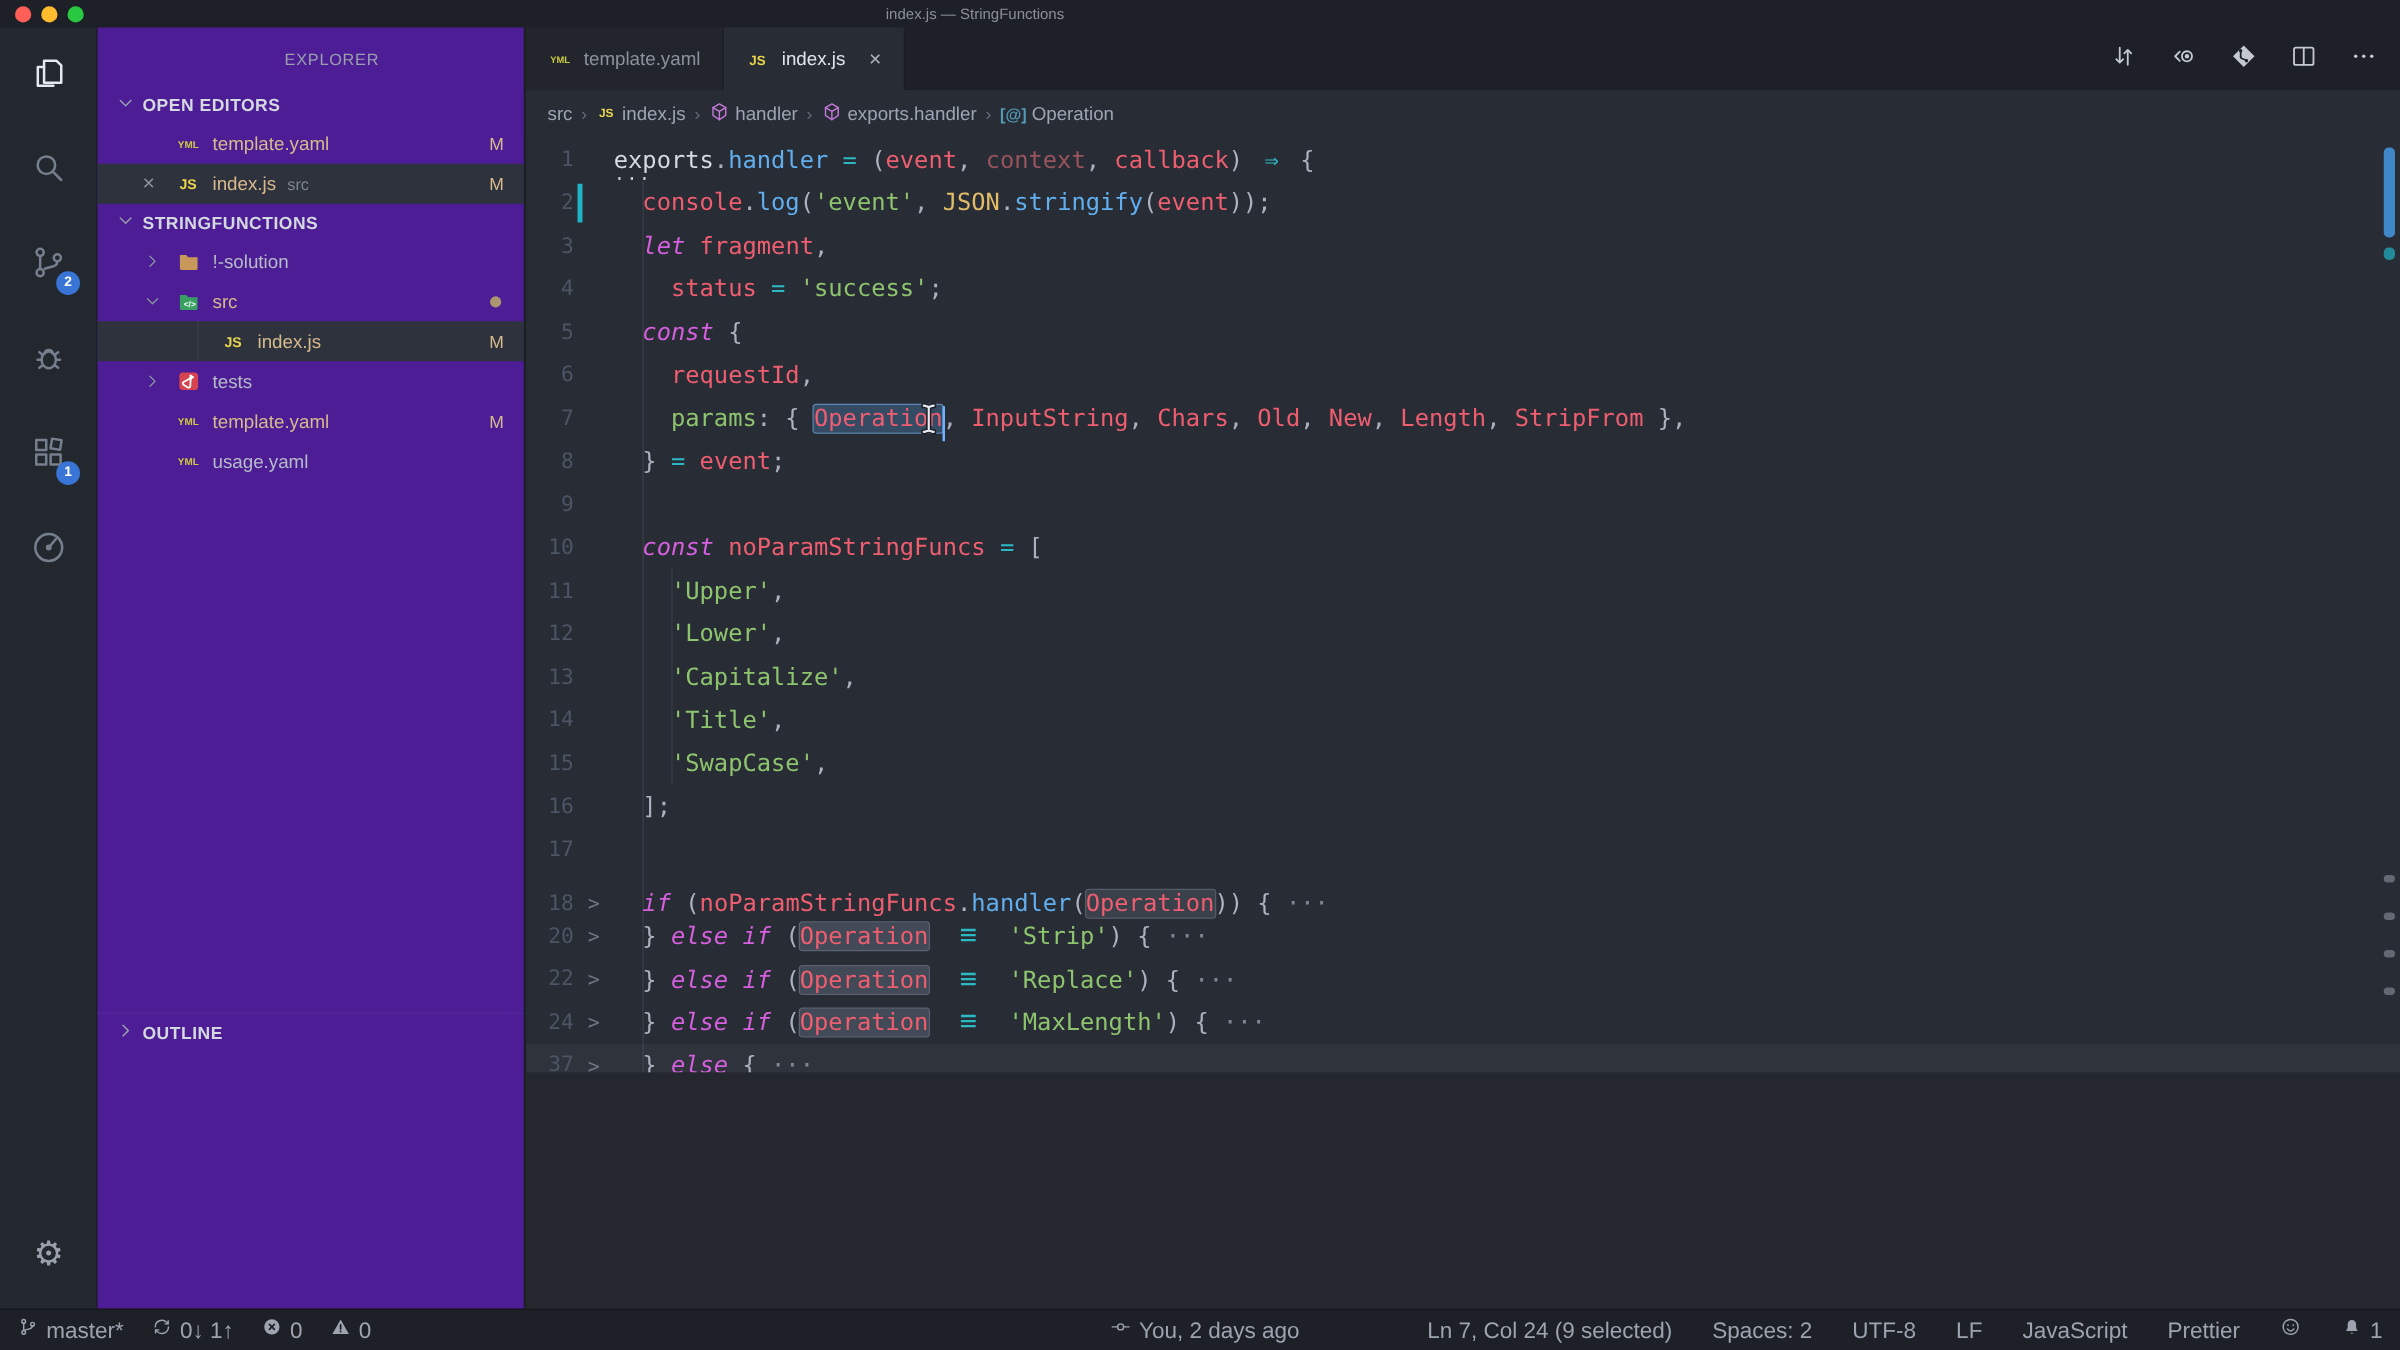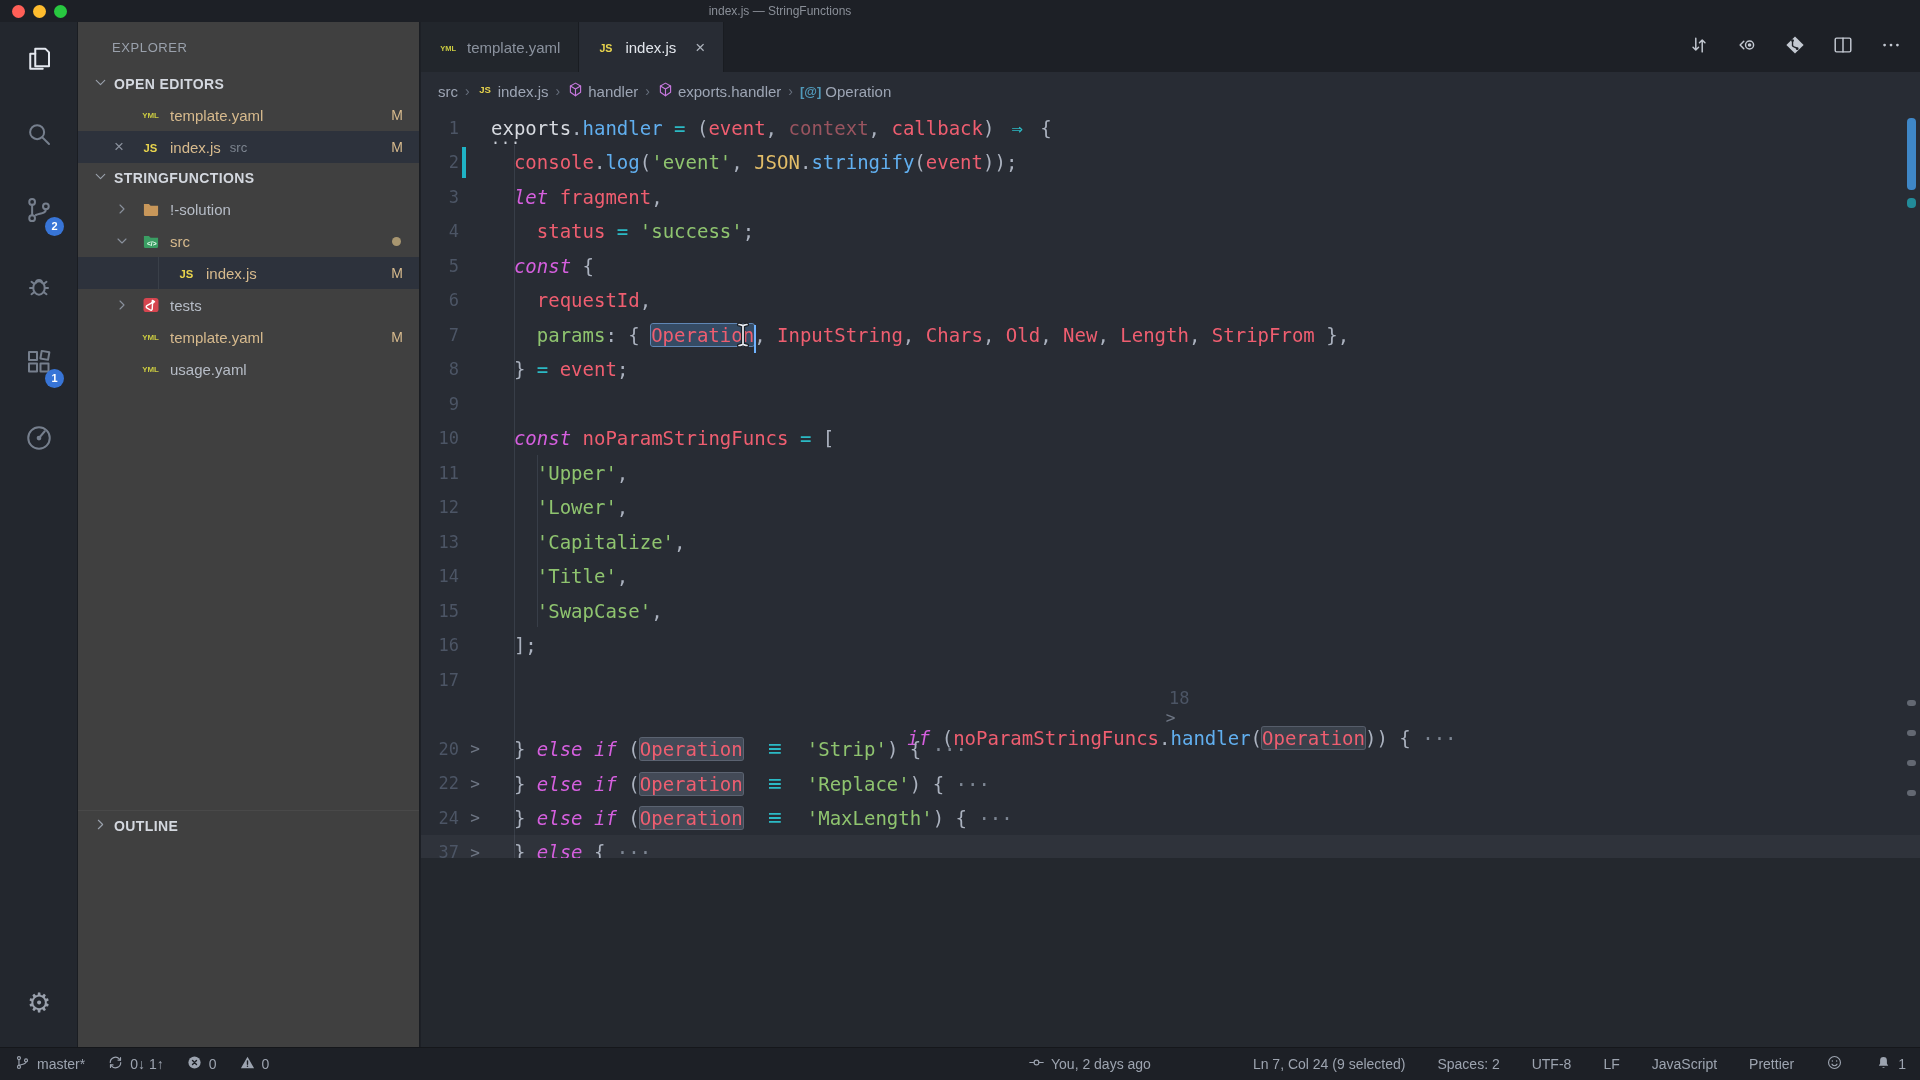--- a/index.html
+++ b/index.html
@@ -22,21 +22,21 @@
   .act-item.active { color:#e4e8ef; }
   .act-item svg { width:30px; height:30px; }
   .act-badge { position:absolute; right:14px; bottom:14px; min-width:19px; height:19px;
                background:#3875d7; border-radius:10px; color:#fff; font-size:11px;
                line-height:19px; text-align:center; padding:0 4px; font-weight:bold; }
   .act-bottom { position:absolute; bottom:6px; left:0; width:78px; }
   .gear-glyph { font-size:27px; color:#9aa1ad; }
 
   
   .sidebar { position:absolute; left:78px; top:22px; bottom:33px; width:342px;
-             background:#404040; border-right:1px solid #1a1d22; }
+             background:#4c1d95; border-right:1px solid #1a1d22;text-align:center; }
   .sb-title { padding:18px 0 14px 34px; font-size:13px; letter-spacing:.6px; color:#9aa1ac; }
   .section-hdr { display:flex; align-items:center; height:30px; padding-left:14px;
                  font-size:14px; font-weight:bold; color:#d4d8df; letter-spacing:.4px; cursor:pointer; }
   .section-hdr svg { width:17px; height:17px; color:#9aa1ac; margin-right:5px; flex:none; }
   .rows {}
   .trow { position:relative; display:flex; align-items:center; height:32px; padding-left:36px;
           font-size:15px; color:#b6bcc6; cursor:pointer; }
   .trow.selrow { background:#2d323c; }
   .trow .chevslot { width:26px; flex:none; display:flex; align-items:center; color:#8a919d; }
   .trow .chevslot svg { width:16px; height:16px; }
@@ -102,21 +102,21 @@
           border-radius:2px; }
   .indent-guide { position:absolute; width:1px; background:#383e48; }
   .editor-void { position:absolute; left:0; right:0; top:836px; bottom:0; background:#24282e; }
 
   .scrollbar { position:absolute; right:2px; top:88px; bottom:0; width:12px; }
   .sb-thumb { position:absolute; left:1px; width:9px; border-radius:4px; }
 
   
   .statusbar { position:absolute; left:0; right:0; bottom:0; height:33px; background:#1d2026;
                border-top:1px solid #15171b; display:flex; align-items:center; padding:0 14px;
-               font-size:14px; color:#9da4b0;margin-top:22px; }
+               font-size:18px; color:#9da4b0;margin-top:22px; }
   .st-item { display:flex; align-items:center; gap:6px; cursor:pointer; white-space:nowrap; }
   .st-item svg { width:17px; height:17px; }
   .st-left { display:flex; align-items:center; gap:22px; }
   .st-right { display:flex; align-items:center; gap:32px; margin-left:auto; }
   .st-you { margin-right:70px; }
 
   
   .mousecur { position:absolute; left:735px; top:322px; width:16px; height:26px; z-index:50;
               pointer-events:none; }
 </style>
@@ -488,21 +488,21 @@
       <div class="crow" style="top: 517.5px;">
         <span class="ln">16</span>
         <span class="foldcol"></span>
         <span class="codetext"><span class="c-f">  ];</span></span>
       </div>
       <div class="crow" style="top: 552px;">
         <span class="ln">17</span>
         <span class="foldcol"></span>
         <span class="codetext"></span>
       </div>
-      <div class="crow" style="top: 578px; flex-direction: column;">
+      <div class="crow" style="top: 595px;">
         <span class="ln">18</span>
         <span class="foldcol">&gt;</span>
         <span class="codetext"><span class="c-f">  </span><span class="c-p">if</span><span class="c-f"> (</span><span class="c-r">noParamStringFuncs</span><span class="c-f">.</span><span class="c-b">handler</span><span class="c-f">(</span><span class="c-r occ">Operation</span><span class="c-f">)) { </span><span class="c-o">···</span></span>
       </div>
       <div class="crow" style="top: 621px;">
         <span class="ln">20</span>
         <span class="foldcol">&gt;</span>
         <span class="codetext"><span class="c-f">  } </span><span class="c-p">else</span><span class="c-f"> </span><span class="c-p">if</span><span class="c-f"> (</span><span class="c-r occ2">Operation</span><span class="c-f"> </span><span class="c-t lig3">≡</span><span class="c-f"> </span><span class="c-g">'Strip'</span><span class="c-f">) { </span><span class="c-o">···</span></span>
       </div>
       <div class="crow" style="top: 655.5px;">

